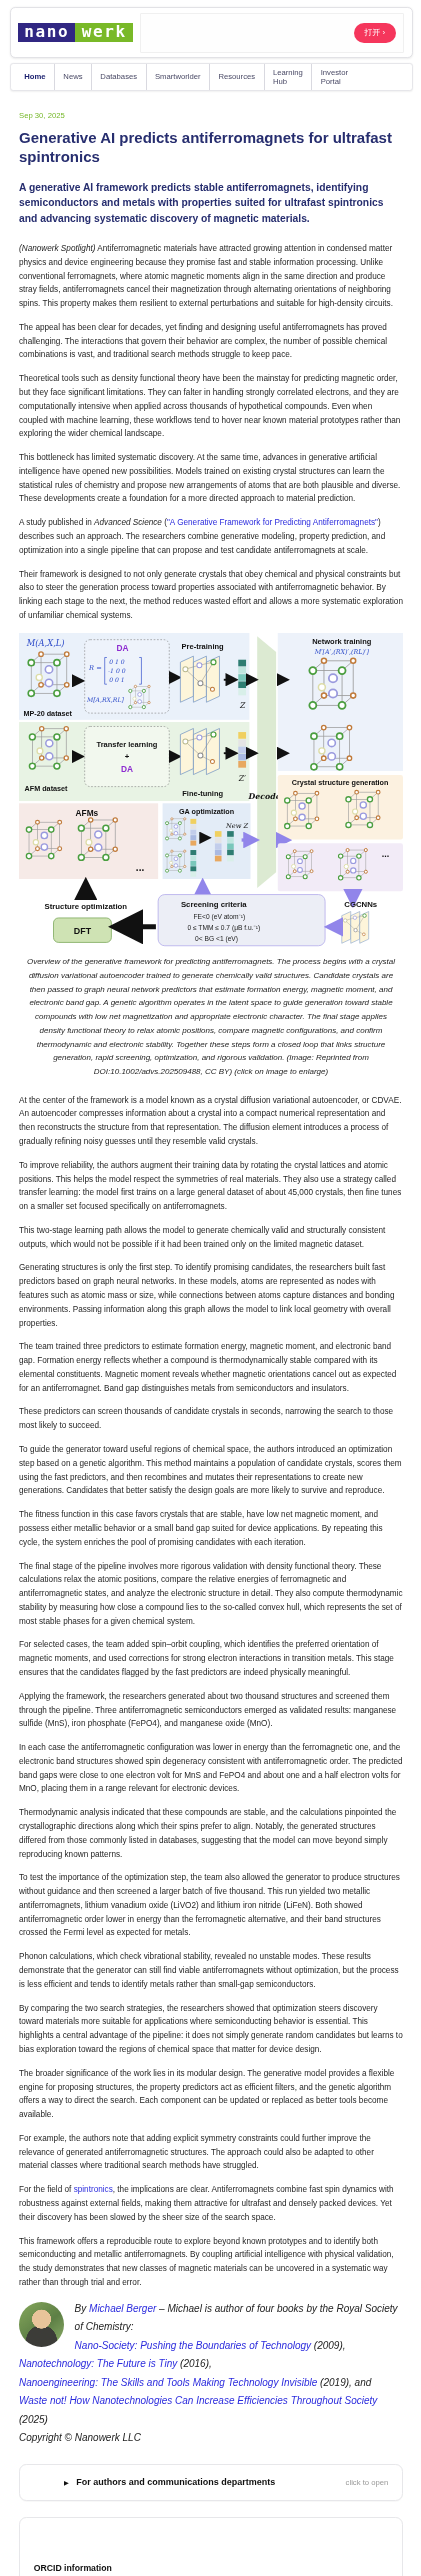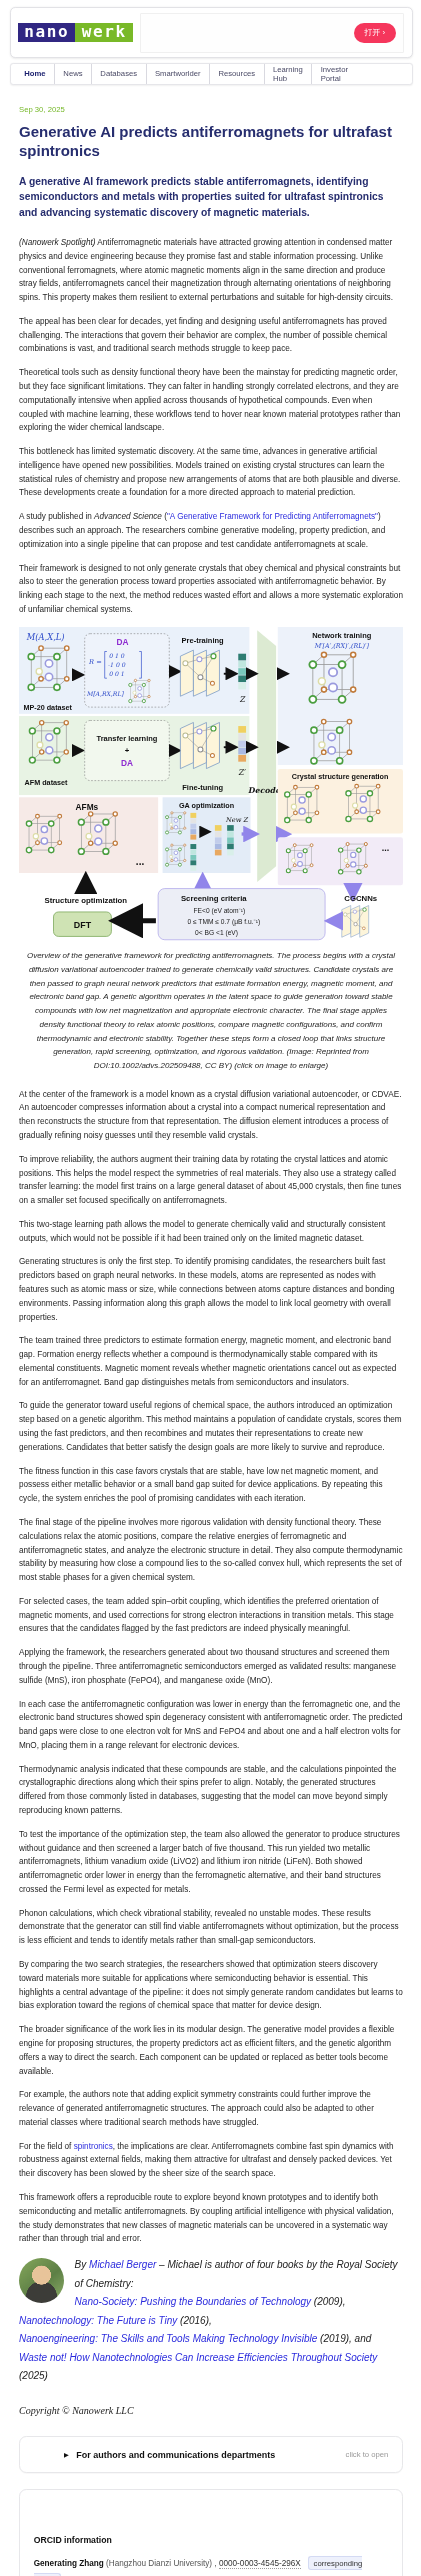--- a/index.html
+++ b/index.html
@@ -28,21 +28,21 @@
     background: #fefefe;
   }
   .ad-btn {
     background: #f5365c; color: #fff; border: none; border-radius: 10.6px;
     font-size: 8px; padding: 4.2px 10.6px; cursor: pointer; font-family: inherit;
   }
   
   .nav-card {
     margin: 4.2px 9.5px 0; border: 0.5px solid #e6e6ea; border-radius: 3.2px;
     box-shadow: 0 0.5px 1.6px rgba(0,0,0,.06); background: #fff;
-    display: flex; align-items: stretch; padding: 0 5.3px; height: 22px;
+    display: flex; align-items: stretch; padding: 0 5.3px; height: 28px;
   }
   .nav-item {
     display: flex; align-items: center; padding: 0 8.4px; font-size: 7.7px;
     color: #4a4a66; cursor: pointer; border-right: 0.5px solid #d9d9e0;
   }
   .nav-item.active { color: #1a1f6e; font-weight: bold; }
   .nav-item.last { border-right: none; margin-left: auto; margin-right: 69px; }
   
   .article { padding: 0 19px; }
   .date { margin-top: 20px; color: #76b82a; font-size: 7.7px; }
@@ -65,21 +65,21 @@
     color: #1f1f1f; margin: 3.2px 4.2px 14.8px;
   }
   
   .author-block { margin: 7.4px 0 0; font-style: italic; font-size: 10px; line-height: 1.85; }
   .avatar {
     float: left; width: 45px; height: 45px; border-radius: 50%; margin: 2.1px 10.6px 3.2px 0;
     background: radial-gradient(circle at 50% 38%, #e8c49a 0 26%, transparent 27%),
                 radial-gradient(circle at 50% 86%, #3c3c38 0 34%, transparent 35%),
                 linear-gradient(140deg, #86a85c, #5d7f45 55%, #8eb06a);
   }
-  .copyright { font-style: italic; margin-top: 16px; font-family: Liberation Serif, serif; }
+  .copyright { font-style: italic; margin-top: 0; }
   
   .card {
     margin: 16px 19px 0; border: 0.5px solid #e7e7ea; border-radius: 7.4px;
     background: #fff; padding: 12.7px 13.7px; box-shadow: 0 0.5px 1.1px rgba(0,0,0,.03);
   }
   .accordion { display: flex; align-items: center; cursor: pointer; padding-left: 44px; }
   .tri { font-size: 6.3px; margin-right: 7.4px; color: #111; }
   .acc-title { font-weight: bold; font-size: 9px; color: #111; }
   .acc-hint { margin-left: auto; color: #999; font-size: 7.7px; }
   .card-title { font-weight: bold; font-size: 8.7px; color: #111; margin-top: 32px; }
@@ -299,20 +299,21 @@
     </svg>
   </div>
   <div class="fig-caption">Overview of the generative framework for predicting antiferromagnets. The process begins with a crystal diffusion variational autoencoder trained to generate chemically valid structures. Candidate crystals are then passed to graph neural network predictors that estimate formation energy, magnetic moment, and electronic band gap. A genetic algorithm operates in the latent space to guide generation toward stable compounds with low net magnetization and appropriate electronic character. The final stage applies density functional theory to relax atomic positions, compare magnetic configurations, and confirm thermodynamic and electronic stability. Together these steps form a closed loop that links structure generation, rapid screening, optimization, and rigorous validation. (Image: Reprinted from DOI:10.1002/advs.202509488, CC BY) (click on image to enlarge)</div>
 
   <div id="body-bottom">
       <p class="para"><span>At the center of the framework is a model known as a crystal diffusion variational autoencoder, or CDVAE. An autoencoder compresses information about a crystal into a compact numerical representation and then reconstructs the structure from that representation. The diffusion element introduces a process of gradually refining noisy guesses until they resemble valid crystals.</span></p>
       <p class="para"><span>To improve reliability, the authors augment their training data by rotating the crystal lattices and atomic positions. This helps the model respect the symmetries of real materials. They also use a strategy called transfer learning: the model first trains on a large general dataset of about 45,000 crystals, then fine tunes on a smaller set focused specifically on antiferromagnets.</span></p>
       <p class="para"><span>This two-stage learning path allows the model to generate chemically valid and structurally consistent outputs, which would not be possible if it had been trained only on the limited magnetic dataset.</span></p>
       <p class="para"><span>Generating structures is only the first step. To identify promising candidates, the researchers built fast predictors based on graph neural networks. In these models, atoms are represented as nodes with features such as atomic mass or size, while connections between atoms capture distances and bonding environments. Passing information along this graph allows the model to link local geometry with overall properties.</span></p>
       <p class="para"><span>The team trained three predictors to estimate formation energy, magnetic moment, and electronic band gap. Formation energy reflects whether a compound is thermodynamically stable compared with its elemental constituents. Magnetic moment reveals whether magnetic orientations cancel out as expected for an antiferromagnet. Band gap distinguishes metals from semiconductors and insulators.</span></p>
+      <p class="para"><span>These predictors can screen thousands of candidate crystals in seconds, narrowing the search to those most likely to succeed.</span></p>
       <p class="para"><span>To guide the generator toward useful regions of chemical space, the authors introduced an optimization step based on a genetic algorithm. This method maintains a population of candidate crystals, scores them using the fast predictors, and then recombines and mutates their representations to create new generations. Candidates that better satisfy the design goals are more likely to survive and reproduce.</span></p>
       <p class="para"><span>The fitness function in this case favors crystals that are stable, have low net magnetic moment, and possess either metallic behavior or a small band gap suited for device applications. By repeating this cycle, the system enriches the pool of promising candidates with each iteration.</span></p>
       <p class="para"><span>The final stage of the pipeline involves more rigorous validation with density functional theory. These calculations relax the atomic positions, compare the relative energies of ferromagnetic and antiferromagnetic states, and analyze the electronic structure in detail. They also compute thermodynamic stability by measuring how close a compound lies to the so-called convex hull, which represents the set of most stable phases for a given chemical system.</span></p>
       <p class="para"><span>For selected cases, the team added spin–orbit coupling, which identifies the preferred orientation of magnetic moments, and used corrections for strong electron interactions in transition metals. This stage ensures that the candidates flagged by the fast predictors are indeed physically meaningful.</span></p>
       <p class="para"><span>Applying the framework, the researchers generated about two thousand structures and screened them through the pipeline. Three antiferromagnetic semiconductors emerged as validated results: manganese sulfide (MnS), iron phosphate (FePO4), and manganese oxide (MnO).</span></p>
       <p class="para"><span>In each case the antiferromagnetic configuration was lower in energy than the ferromagnetic one, and the electronic band structures showed spin degeneracy consistent with antiferromagnetic order. The predicted band gaps were close to one electron volt for MnS and FePO4 and about one and a half electron volts for MnO, placing them in a range relevant for electronic devices.</span></p>
       <p class="para"><span>Thermodynamic analysis indicated that these compounds are stable, and the calculations pinpointed the crystallographic directions along which their spins prefer to align. Notably, the generated structures differed from those commonly listed in databases, suggesting that the model can move beyond simply reproducing known patterns.</span></p>
       <p class="para"><span>To test the importance of the optimization step, the team also allowed the generator to produce structures without guidance and then screened a larger batch of five thousand. This run yielded two metallic antiferromagnets, lithium vanadium oxide (LiVO2) and lithium iron nitride (LiFeN). Both showed antiferromagnetic order lower in energy than the ferromagnetic alternative, and their band structures crossed the Fermi level as expected for metals.</span></p>
       <p class="para"><span>Phonon calculations, which check vibrational stability, revealed no unstable modes. These results demonstrate that the generator can still find viable antiferromagnets without optimization, but the process is less efficient and tends to identify metals rather than small-gap semiconductors.</span></p>
       <p class="para"><span>By comparing the two search strategies, the researchers showed that optimization steers discovery toward materials more suitable for applications where semiconducting behavior is essential. This highlights a central advantage of the pipeline: it does not simply generate random candidates but learns to bias exploration toward the regions of chemical space that matter for device design.</span></p>

